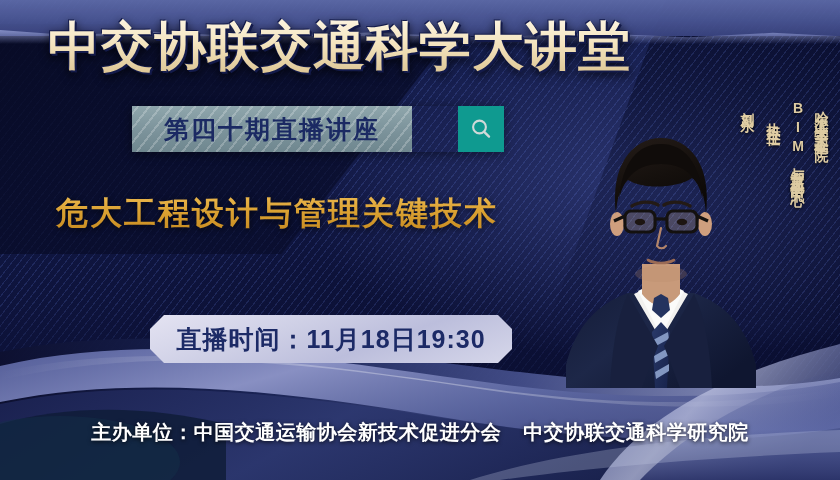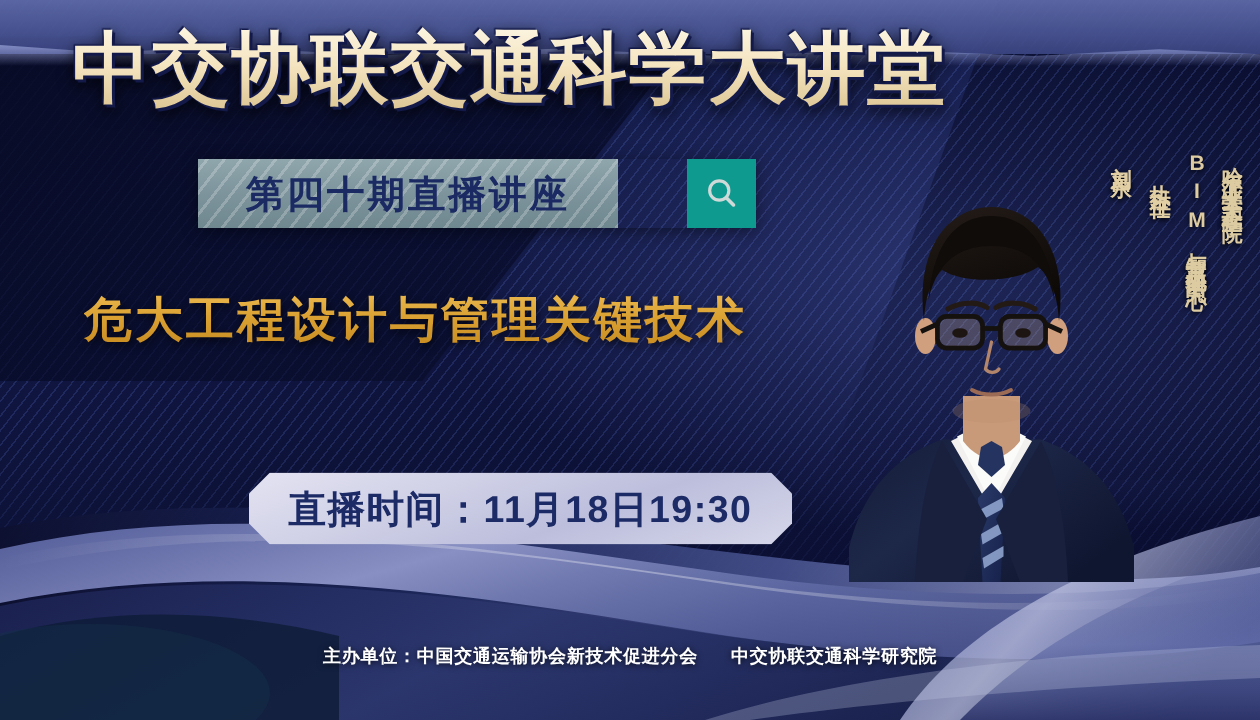--- a/index.html
+++ b/index.html
@@ -170,21 +170,20 @@
     position: absolute;
     left: 150px; top: 315px;
     width: 362px; height: 48px;
     display: flex;
     align-items: center;
     justify-content: center;
     background: linear-gradient(160deg, #e4e3f2 0%, #cfd0e6 34%, #bcbedc 62%, #d6d7ea 100%);
     clip-path: polygon(14px 0, calc(100% - 14px) 0, 100% 14px, 100% calc(100% - 14px),
                        calc(100% - 14px) 100%, 14px 100%, 0 calc(100% - 14px), 0 14px);
     box-shadow: 0 3px 12px rgba(0,0,0,.45);
-    margin-left: 16px;
   }
   .date-text {
     font-size: 25px;
     font-weight: 700;
     color: #1c2a66;
     letter-spacing: 1px;
     white-space: nowrap;
   }
 
   
@@ -224,21 +223,21 @@
     position: absolute;
     left: 0; bottom: 0;
     width: 840px; height: 92px;
     overflow: hidden;
   }
   .footer-text {
     position: absolute;
     left: 0; bottom: 34px;
     width: 840px;
     text-align: center;
-    font-size: 12px;
+    font-size: 20px;
     font-weight: 700;
     color: #ffffff;
     letter-spacing: .5px;
     text-shadow: 0 1px 4px rgba(0,0,0,.8);
     white-space: nowrap;
   }
   .footer-sep { display: inline-block; width: 22px; }
 </style>
 </head>
 <body>

